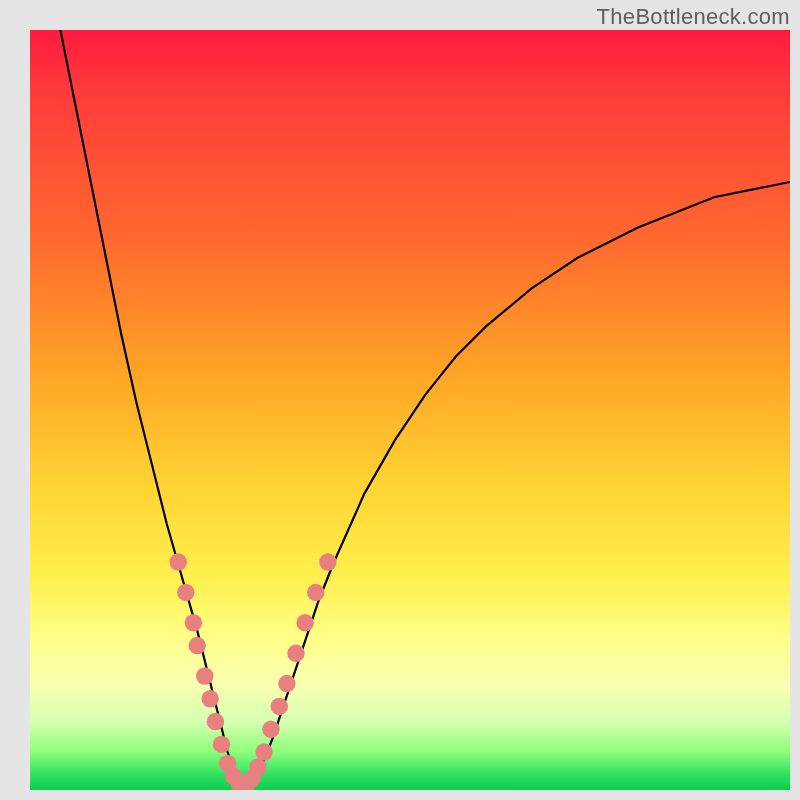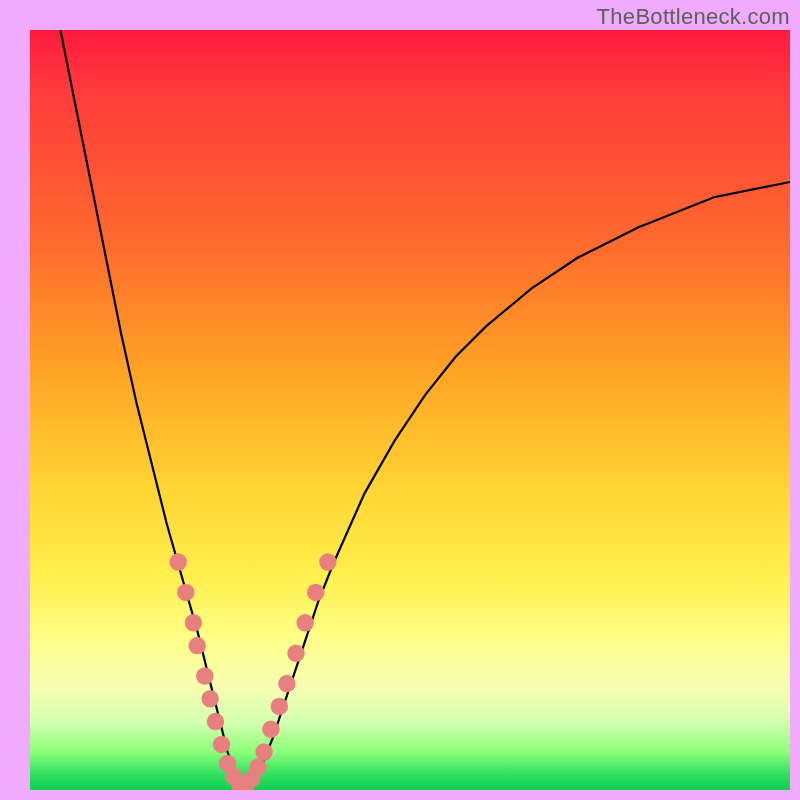--- a/index.html
+++ b/index.html
@@ -8,21 +8,21 @@
     width: 800px;
     height: 800px;
     overflow: hidden;
     background: #000;
     font-family: Arial, Helvetica, sans-serif;
   }
   .frame {
     position: relative;
     width: 800px;
     height: 800px;
-    background: #f0abfc;
+    background: #e5e5e5;
   }
   .plot-area {
     position: absolute;
     left: 30px;
     top: 30px;
     width: 760px;
     height: 760px;
     
     background: linear-gradient(
       to bottom,

